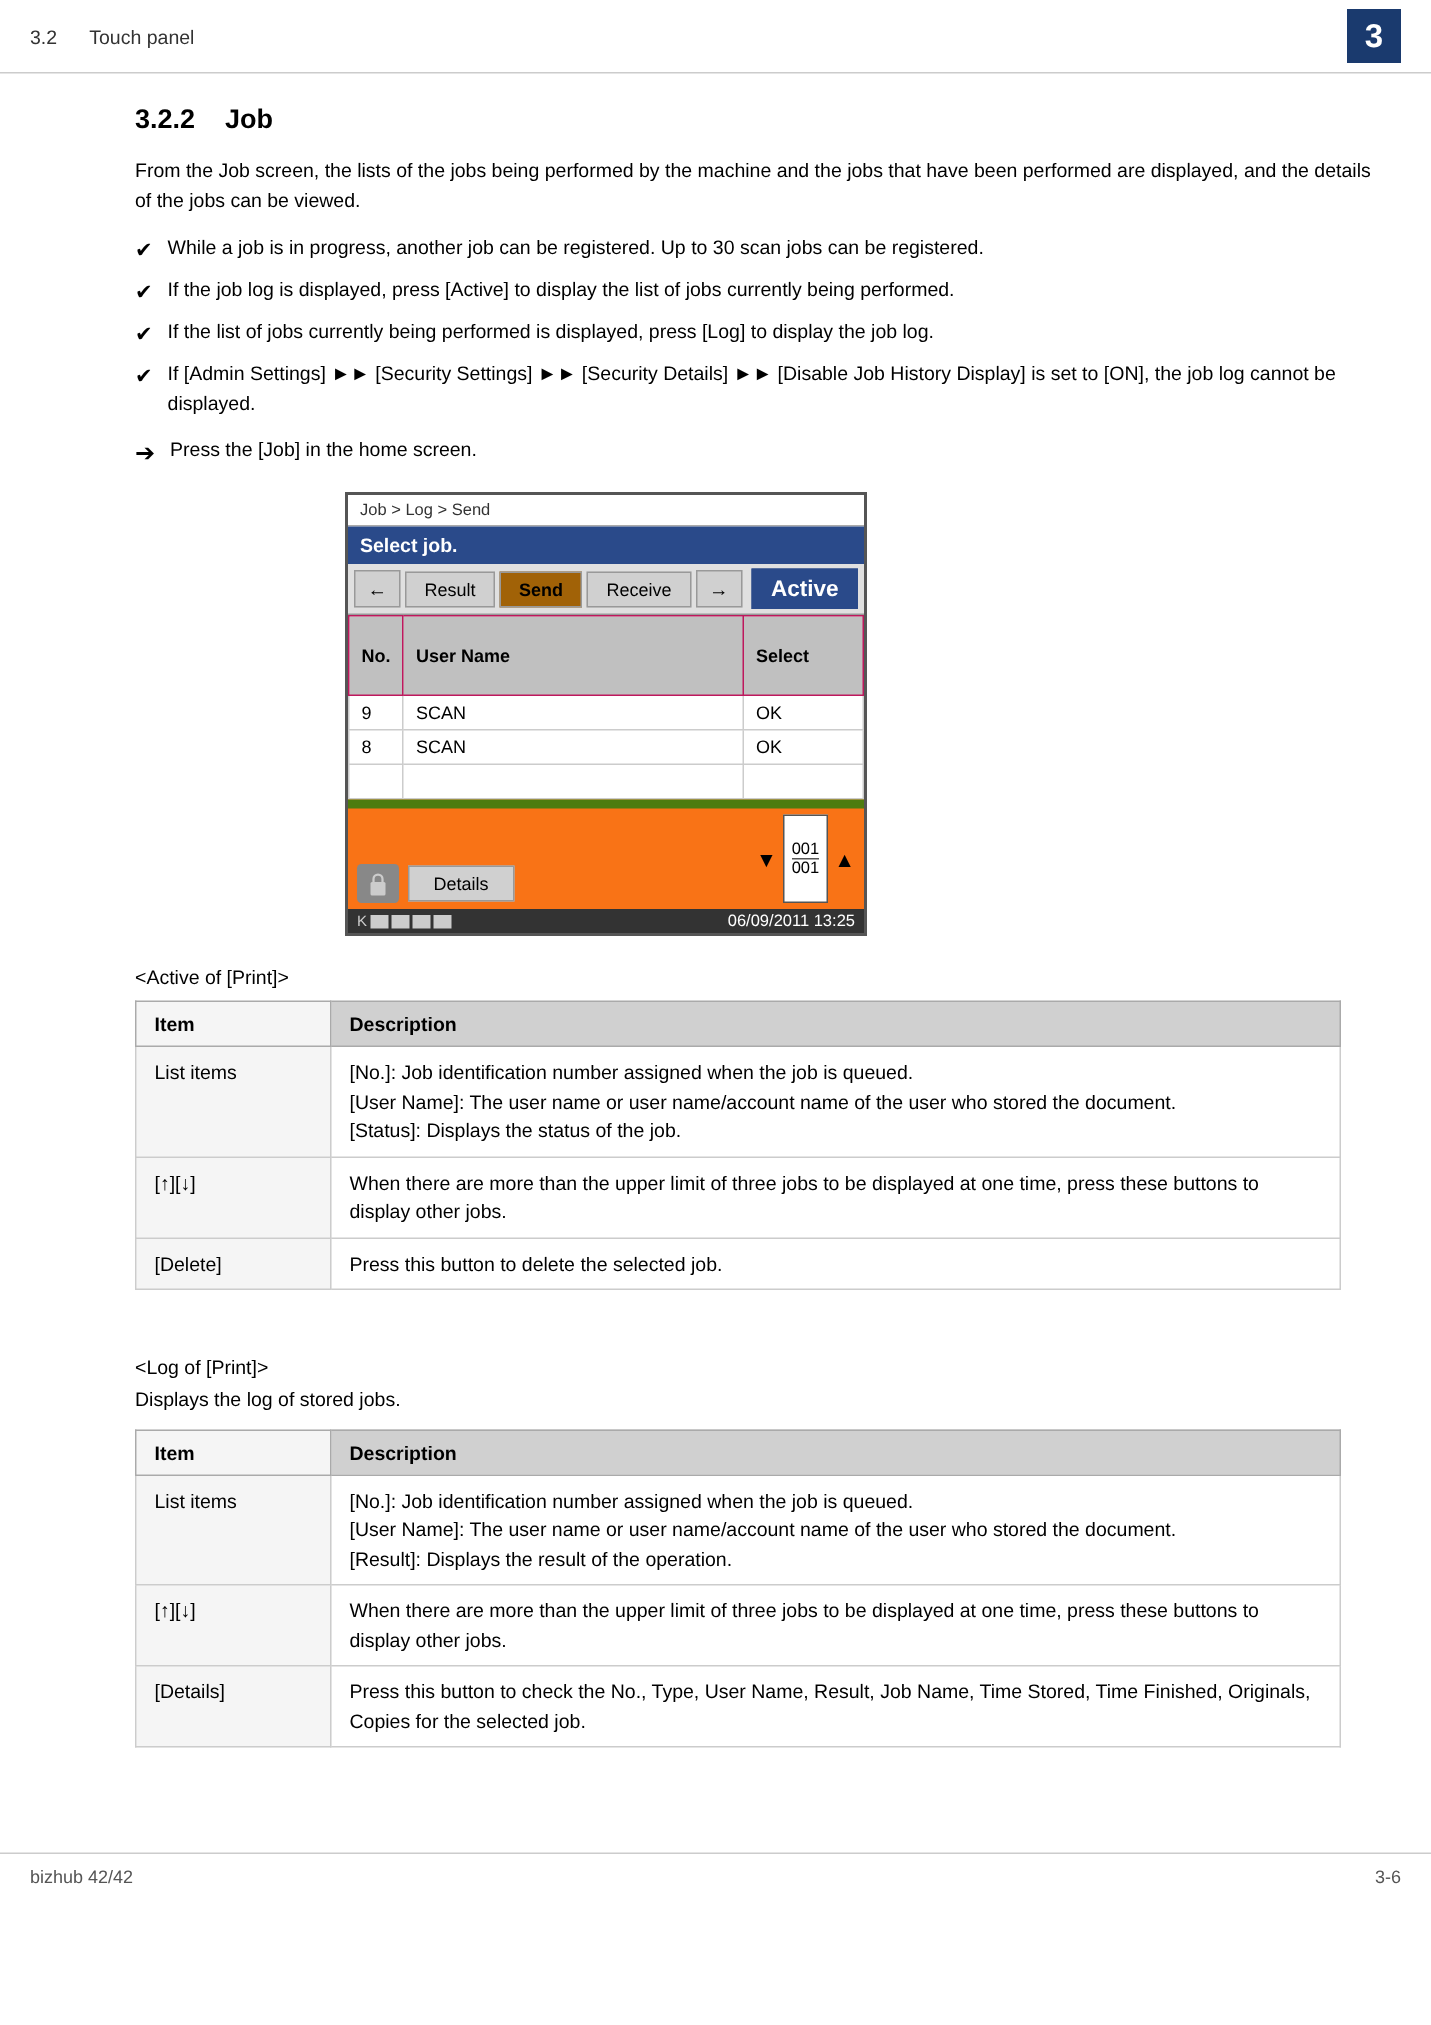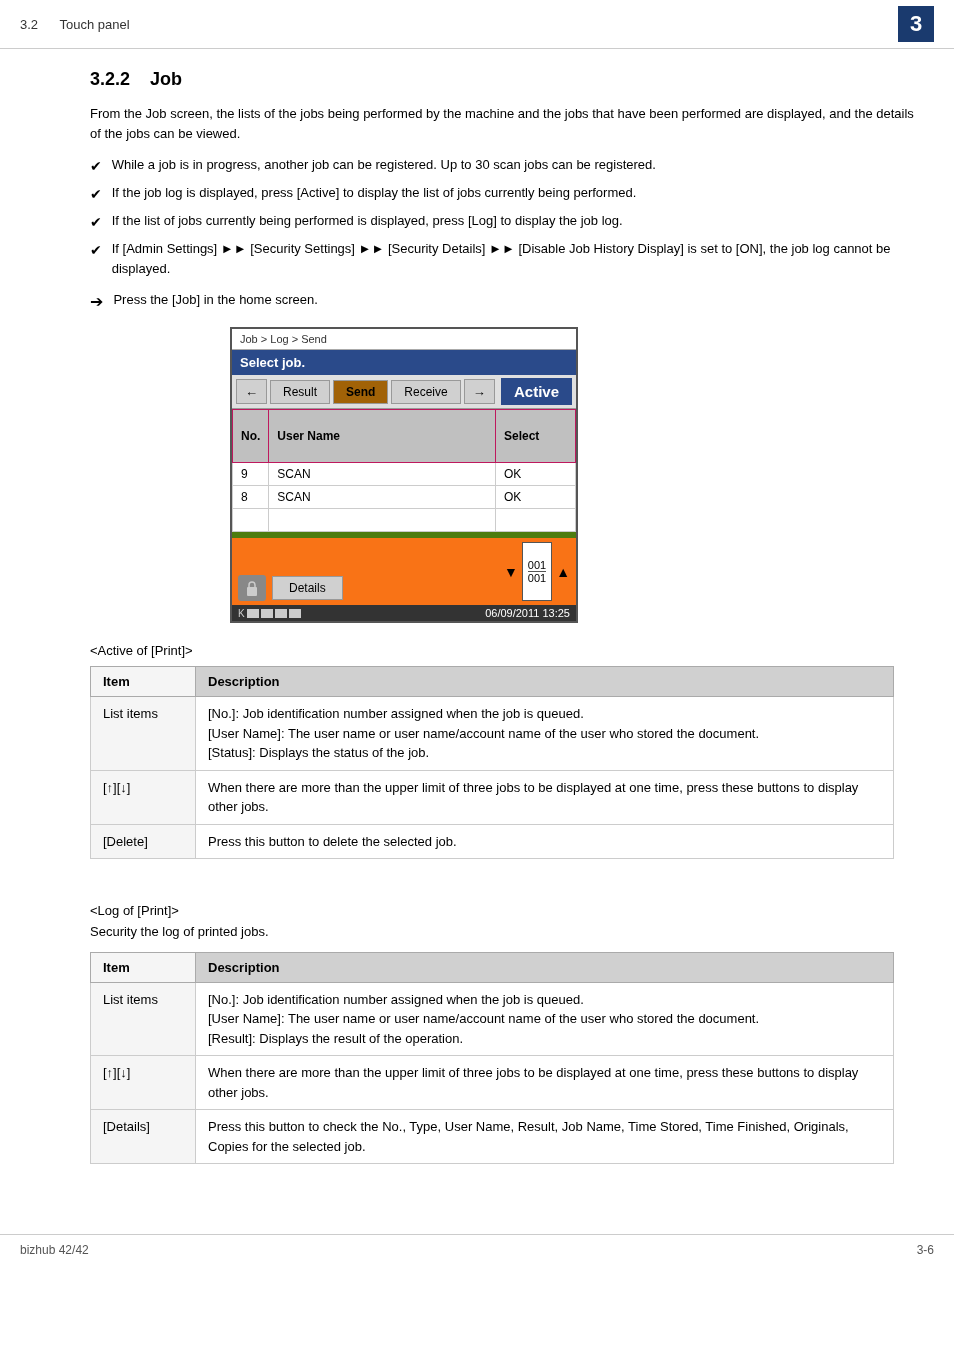--- a/index.html
+++ b/index.html
@@ -190,21 +190,21 @@
       text-align: left;
       font-weight: bold;
     }
     .desc-table td {
       border: 1px solid #ccc;
       padding: 7px 12px;
       vertical-align: top;
       line-height: 1.5;
     }
     .desc-table .item-col {
-      width: 105px;
+      width: 130px;
       background: #f5f5f5;
     }
 
     
     .section-spacer {
       height: 24px;
     }
 
     
     .page-footer {
@@ -374,21 +374,21 @@
         </tr>
       </tbody>
   </table>
 
   <div class="section-spacer"></div>
 
   <div class="section-label">
     <span>&lt;Log of [Print]&gt;</span>
   </div>
   <div class="body-text" style="margin-top:-4px; margin-bottom:10px;">
-    <span>Security the log of printed jobs.</span>
+    <span>Displays the log of stored jobs.</span>
   </div>
 
   <table class="desc-table">
     <thead>
       <tr>
         <th class="item-col">Item</th>
         <th>Description</th>
       </tr>
     </thead>
     <tbody id="log-print-tbody">

